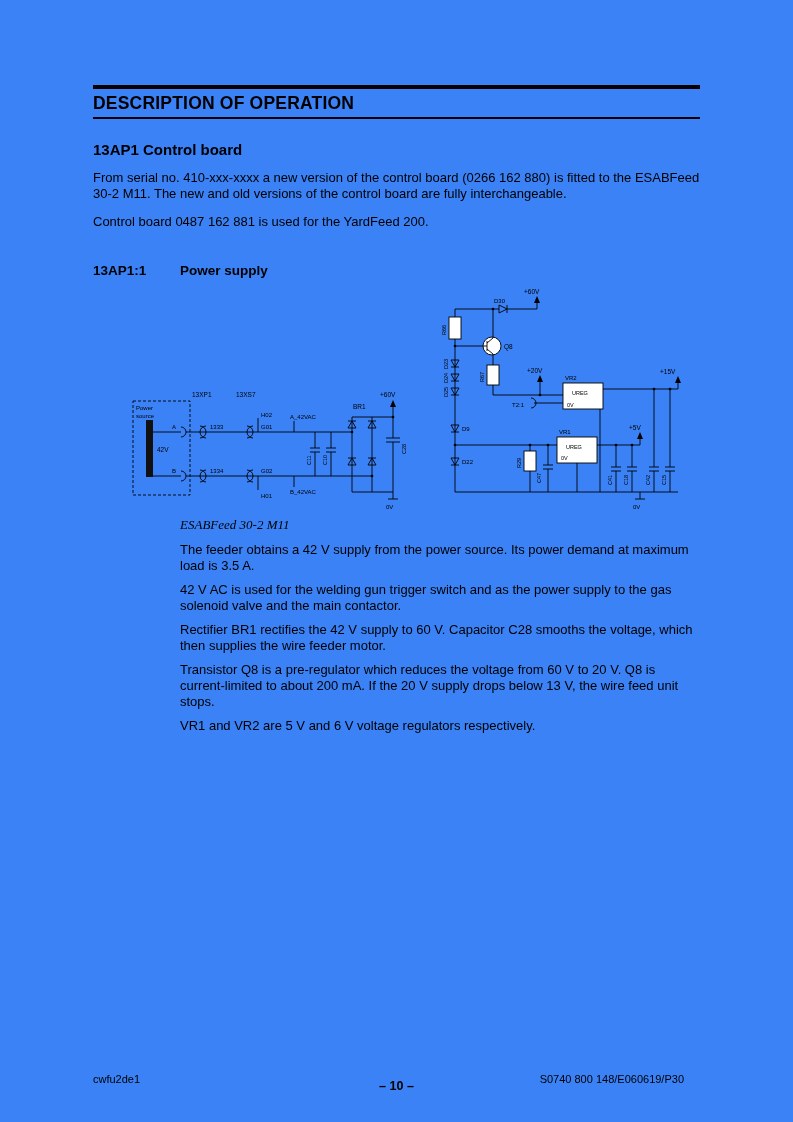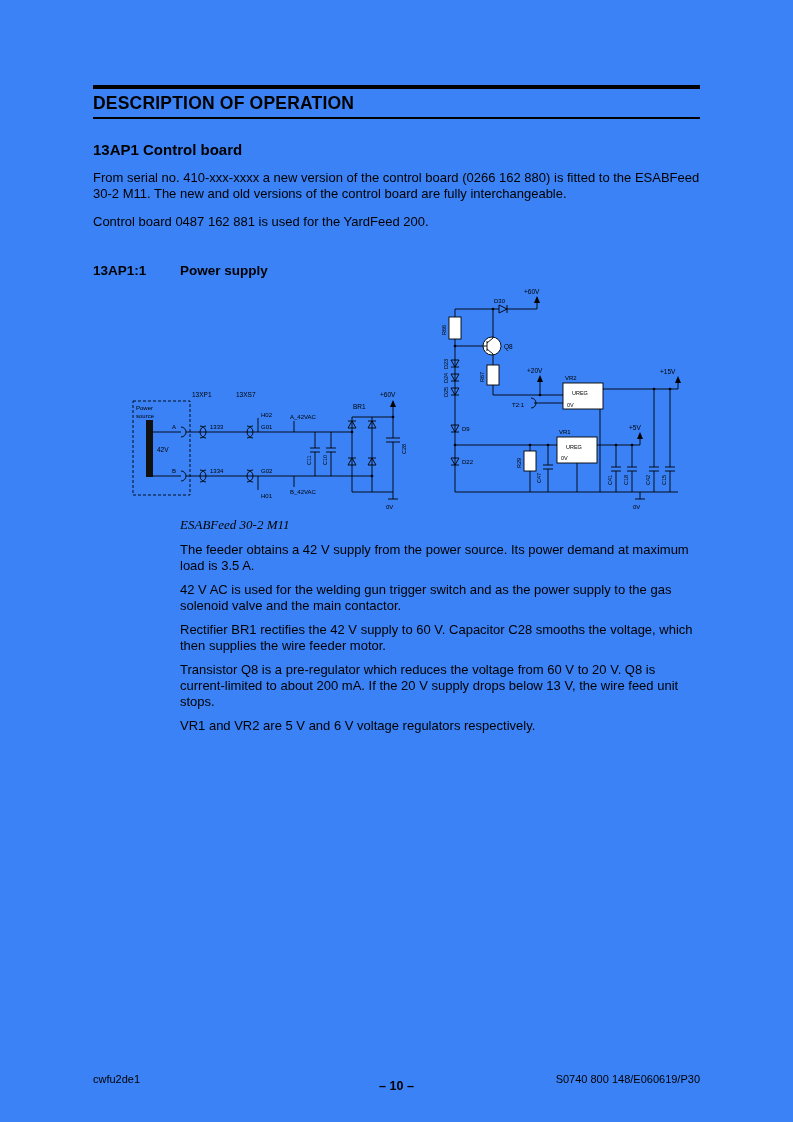--- a/index.html
+++ b/index.html
@@ -17,21 +17,21 @@
   .subsection { margin-top:33px; font-size:13.5px; font-weight:bold; }
   .subsection .num { display:inline-block; width:87px; }
   .diagram { position:relative; height:230px; margin-top:7px; }
   .diagram svg { position:absolute; left:37px; top:0; }
   .caption { margin:2px 0 0 87px; font-size:13px; font-style:italic;font-family:Liberation Serif, serif; }
   p.body { margin:8px 0 0 87px; max-width:516px; }
   p.body.first { margin-top:9px; }
   .footer { position:absolute; left:93px; right:93px; top:1069px; height:22px; }
   .footer .fl { position:absolute; left:0; top:4px; font-size:11px; }
   .footer .fc { position:absolute; left:50%; transform:translateX(-50%); top:1px; font-size:12.5px; font-weight:bold;margin-top:9px; }
-  .footer .fr { position:absolute; right:0; top:4px; font-size:11px; }
+  .footer .fr { position:absolute; right:16px; top:4px; font-size:11px; }
 
   
   .schem line, .schem path, .schem rect, .schem circle, .schem polygon {
     stroke:#000; stroke-width:0.9; fill:none;
   }
   .schem rect.dash { stroke-dasharray:3 2; }
   .schem .fill { fill:#fff; }
   .schem rect.solid { fill:#111; stroke:none; }
   .schem polygon.ah { fill:#000; stroke:none; }
   .schem circle.j { fill:#000; stroke:none; }

